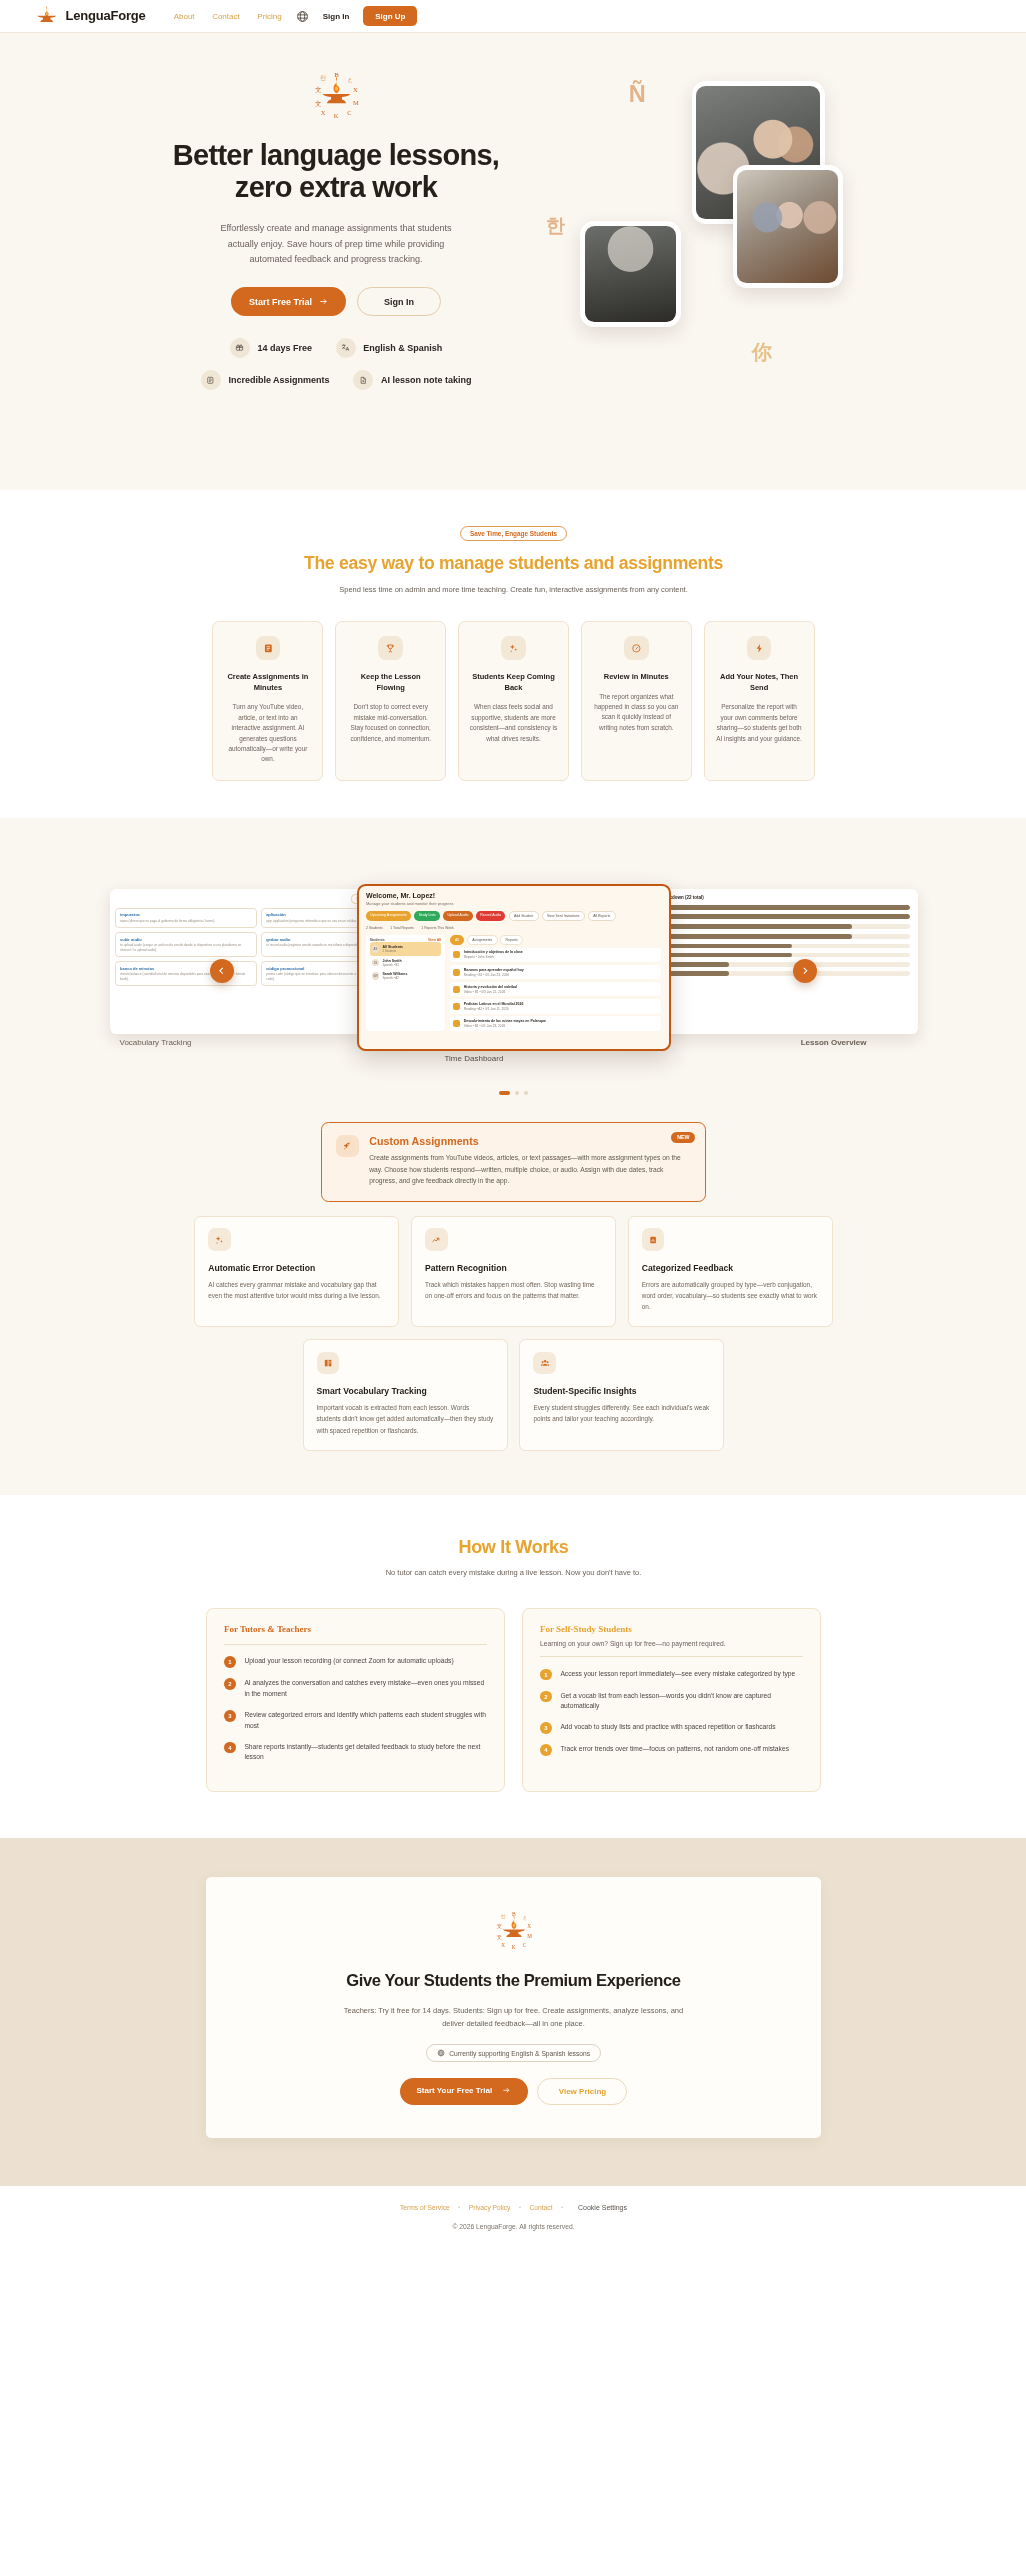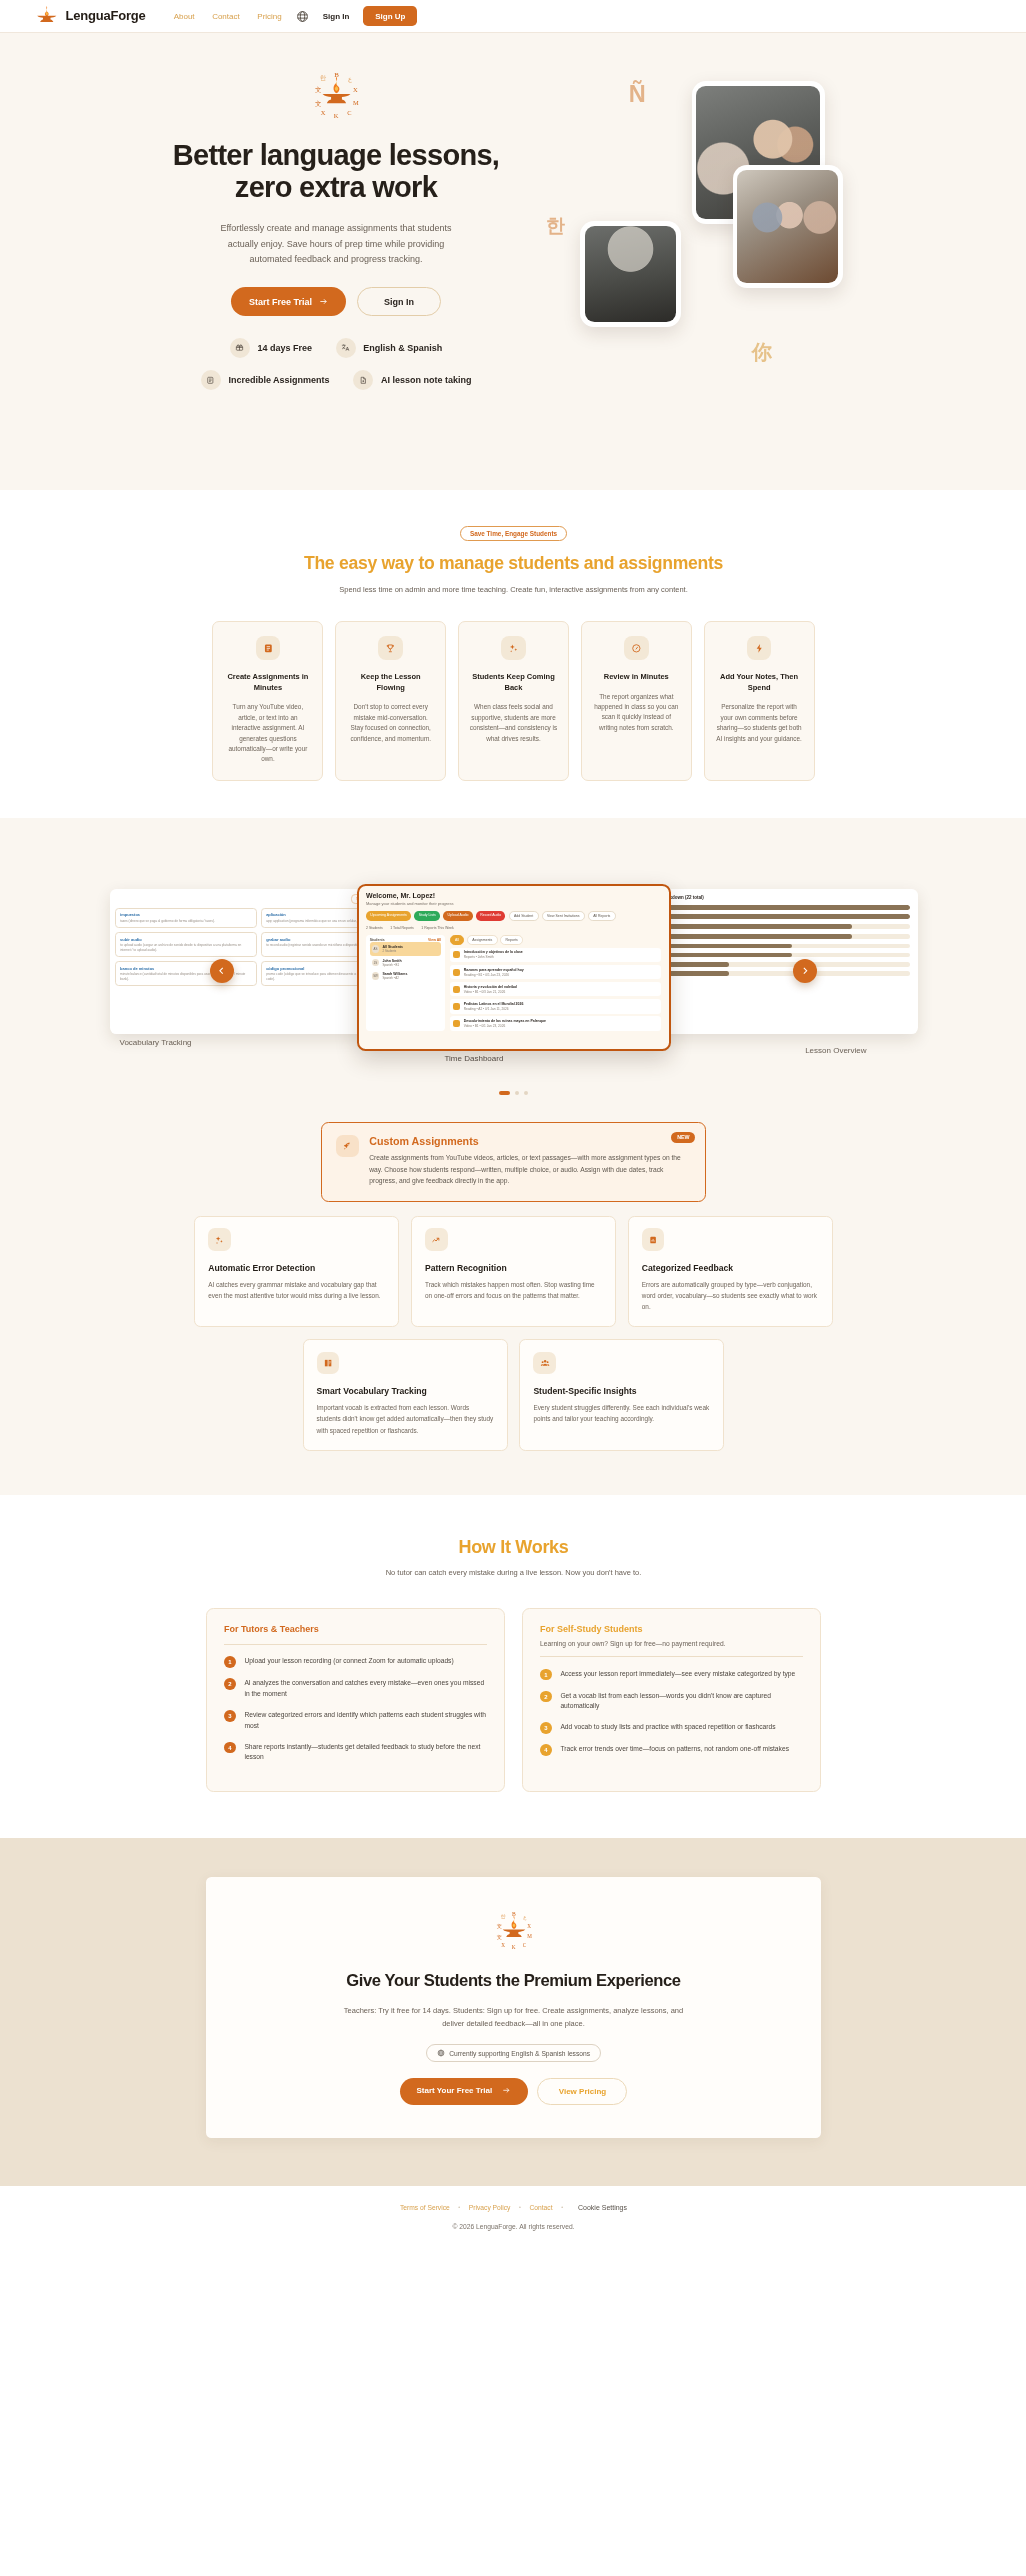--- a/index.html
+++ b/index.html
@@ -157,21 +157,21 @@
   .slide-main {
     width: 314px; height: 167px; left: 153px; top: 0;
     border: 2.1px solid #c0560f; border-radius: 8.6px; background: #fdf7ee;
     box-shadow: 0 8.6px 22.5px rgba(60,40,20,0.2); z-index: 3;
   }
   .slide-cap {
     position: absolute; font-size: 8px; color: #6b6157; font-weight: 400;
   }
   .cap-left { left: -84px; top: 154px; }
   .cap-main { left: 241px; top: 170px; color: #57504a; }
-  .cap-right { right: -43px; top: 162px; }
+  .cap-right { right: -43px; top: 154px; font-weight: bold; }
   .car-arrow {
     position: absolute; width: 24.6px; height: 24.6px; border-radius: 50%;
     background: #d2691e; color: #fff; border: none; cursor: pointer;
     display: flex; align-items: center; justify-content: center; z-index: 5;
     box-shadow: 0 3.2px 8.6px rgba(120,70,20,0.3); font-family: inherit;
   }
   .car-prev { left: 6.4px; top: 75px; }
   .car-next { right: 6.4px; top: 75px; }
   .dots { display: flex; gap: 4.8px; justify-content: center; margin-top: 31px; align-items:center; }
   .dot { width: 4.3px; height: 4.3px; border-radius: 50%; background: #e3d6c3; cursor: pointer; }
@@ -203,21 +203,21 @@
   .c3-t { font-size: 8.6px; font-weight: 700; color: #26201a; }
   .c3-d { margin-top: 6.4px; font-size: 6.4px; line-height: 1.72; color: #6f655a; }
   .cards2 { display: flex; gap: 11.8px; justify-content: center; margin-top: 11.8px; }
 
   
   .hiw2 { display: flex; gap: 17px; justify-content: center; margin-top: 29px; }
   .hiw-card {
     width: 299px; background: #fdf9f3; border: 0.5px solid #f0e2cd; border-radius: 7.5px;
     padding: 15px 17px 18px;
   }
-  .hiw-t { font-size: 9px; font-weight: 700; }
+  .hiw-t { font-size: 9px; font-weight: 700; font-family: Liberation Serif, serif; }
   .hiw-t.orange { color: #d2691e; }
   .hiw-t.gold { color: #e8a32e; }
   .hiw-lead { margin-top: 5.3px; font-size: 6.7px; color: #6b6157; }
   .hiw-div { height: 0.5px; background: #ecddc6; margin: 9.6px 0 11.8px; }
   .hiw-item { display: flex; gap: 8.6px; margin-bottom: 10.2px; align-items: flex-start; }
   .hiw-num {
     width: 11.8px; height: 11.8px; border-radius: 50%; color: #fff; font-size: 5.9px;
     font-weight: 700; display:flex; align-items:center; justify-content:center; flex:0 0 auto;
   }
   .hiw-num.orange { background: #d2691e; }
@@ -485,21 +485,21 @@
         </span>
         <div class="c5-t">Review in Minutes</div>
         <div class="c5-d">The report organizes what happened in class so you can scan it quickly instead of writing notes from scratch.</div>
       </div>
       <div class="c5">
         <span class="c5-ico">
           <svg viewBox="0 0 22 22" width="10.7" height="10.7" fill="#d2691e">
               <path d="M12.5 2L5.5 12h4.5l-1 8 7-10h-4.5z"></path>
             </svg>
         </span>
-        <div class="c5-t">Add Your Notes, Then Spend</div>
+        <div class="c5-t">Add Your Notes, Then Send</div>
         <div class="c5-d">Personalize the report with your own comments before sharing—so students get both AI insights and your guidance.</div>
       </div>
     </div>
   </div>
 
   <div class="sec-cream" style="padding:37px 0 44px;">
 
     <div class="carousel-area">
       <div class="car-track">
 

